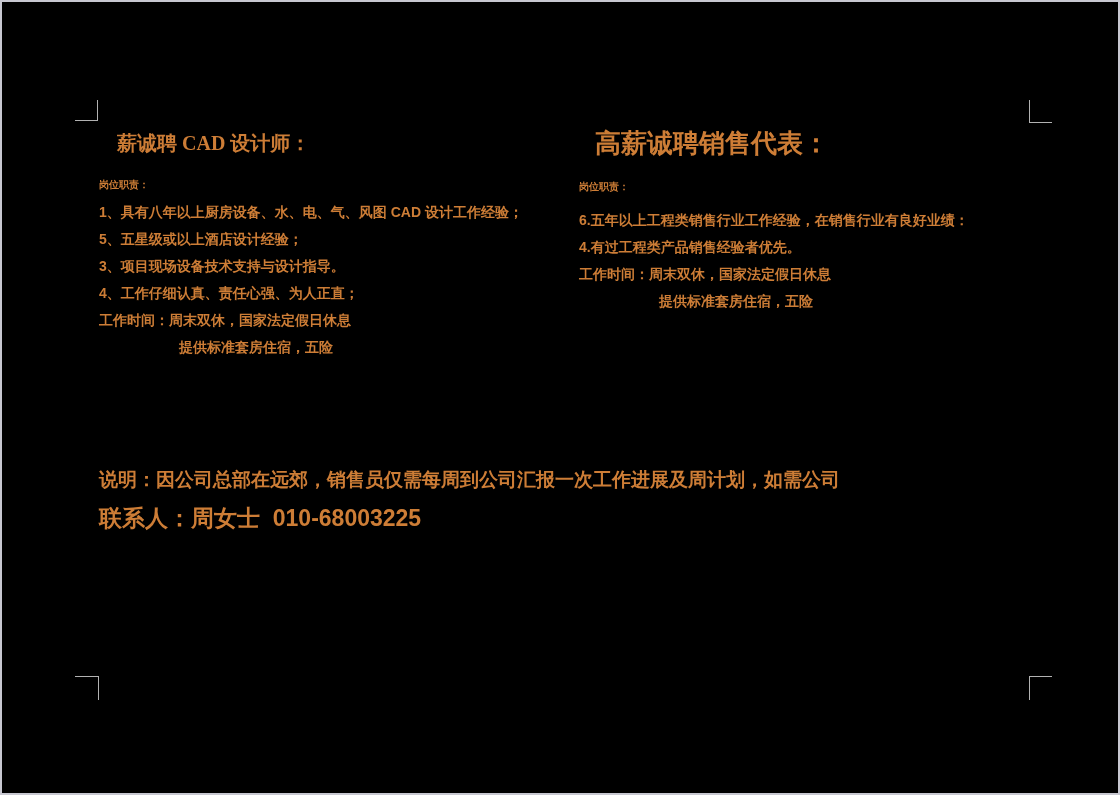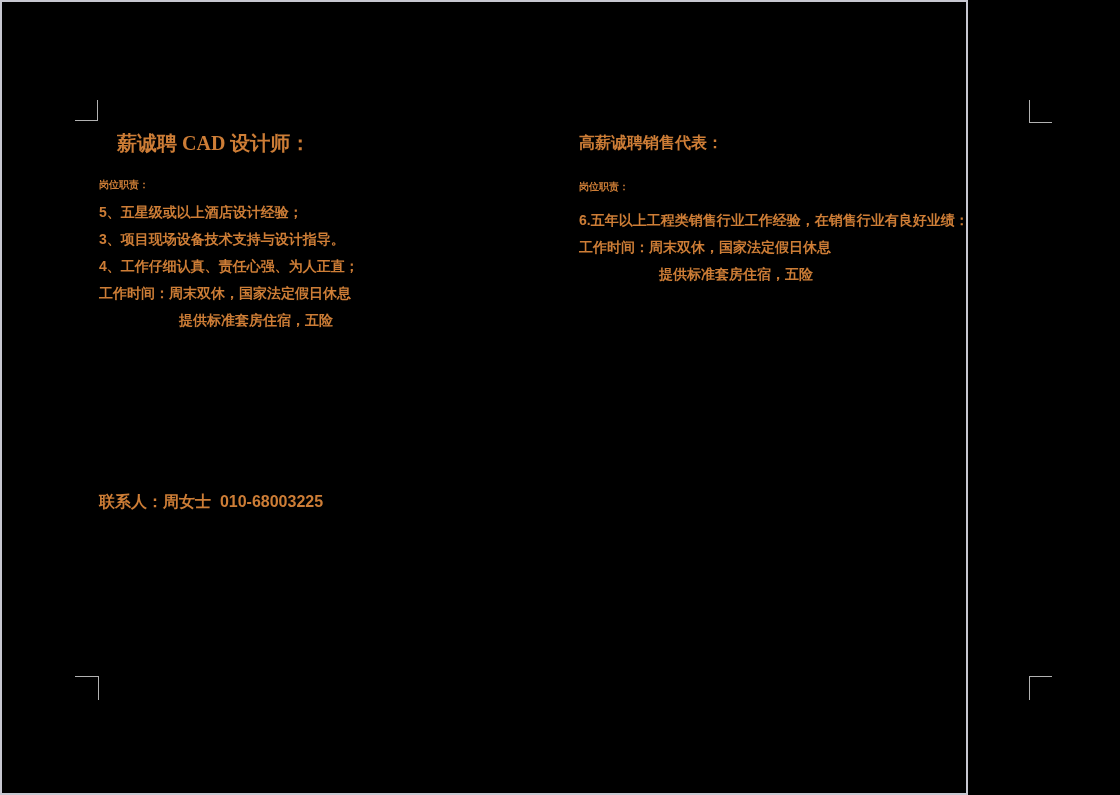--- a/index.html
+++ b/index.html
@@ -10,21 +10,21 @@
   }
   * { margin: 0; padding: 0; box-sizing: border-box; }
   html, body { background: #000; }
   body {
     width: 1120px; height: 795px;
     font-family: "Liberation Sans", sans-serif;
     overflow: hidden;
   }
   .page {
     position: relative;
-    width: 968px; height: 795px;
+    width: 1120px; height: 795px;
     background: var(--page-bg);
     border: 2px solid var(--frame-color);
     color: var(--text-color);
   }
   
   .mark { position: absolute; }
   .mark.tl { left: 73px;  top: 98px;  width: 23px; height: 21px;
              border-right: 1px solid var(--mark-color); border-bottom: 1px solid var(--mark-color); }
   .mark.tr { left: 1027px; top: 98px; width: 23px; height: 23px;
              border-left: 1px solid var(--mark-color); border-bottom: 1px solid var(--mark-color); }
@@ -39,59 +39,62 @@
 
   .job-title {
     font-size: 20px; line-height: 22px; font-weight: bold;
     white-space: nowrap;
   }
   .col.left .job-title {
     margin: 0 0 20px 18px;
     font-family: "Liberation Serif", serif;
   }
   .col.right .job-title {
-    margin: 0 0 22px 0;
-    font-size: 16px;
+    margin: 0 0 22px 16px;
+    font-size: 26px;
   }
   .sec-label { font-size: 10px; line-height: 22px; }
   .col.left  .sec-label { margin-bottom: 5px; }
   .col.right .sec-label { margin-bottom: 11px; }
   .ln { font-size: 14px; line-height: 22px; margin-bottom: 5px; }
   .ln.indent { padding-left: 80px; }
 
   .footer { position: absolute; left: 97px; top: 463px; width: 810px; font-weight: bold; }
   .note-line  { font-size: 19px; line-height: 29px; white-space: nowrap; }
   .note-line.wrap { margin-left: 57px; }
-  .contact-line { font-size: 16px; line-height: 29px; margin-top: 22px; white-space: pre; }
+  .contact-line { font-size: 23px; line-height: 29px; margin-top: 10px; white-space: pre; }
 </style>
 </head>
 <body>
 
 <div class="page">
 
   <div class="mark tl"></div>
   <div class="mark tr"></div>
   <div class="mark bl"></div>
   <div class="mark br"></div>
 
   <div class="col left">
     <div class="job-title">薪诚聘 CAD 设计师：</div>
     <div class="sec-label">岗位职责：</div>
+    <div class="ln">1、具有八年以上厨房设备、水、电、气、风图 CAD 设计工作经验；</div>
     <div class="ln">5、五星级或以上酒店设计经验；</div>
     <div class="ln">3、项目现场设备技术支持与设计指导。</div>
     <div class="ln">4、工作仔细认真、责任心强、为人正直；</div>
     <div class="ln">工作时间：周末双休，国家法定假日休息</div>
     <div class="ln indent">提供标准套房住宿，五险</div>
   </div>
 
   <div class="col right">
     <div class="job-title">高薪诚聘销售代表：</div>
     <div class="sec-label">岗位职责：</div>
     <div class="ln">6.五年以上工程类销售行业工作经验，在销售行业有良好业绩：</div>
+    <div class="ln">4.有过工程类产品销售经验者优先。</div>
     <div class="ln">工作时间：周末双休，国家法定假日休息</div>
     <div class="ln indent">提供标准套房住宿，五险</div>
   </div>
 
   <div class="footer">
+    <div class="note-line">说明：因公司总部在远郊，销售员仅需每周到公司汇报一次工作进展及周计划，如需公司</div>
     <div class="contact-line">联系人：周女士  010-68003225</div>
   </div>
 
 </div>
 
 </body></html>

